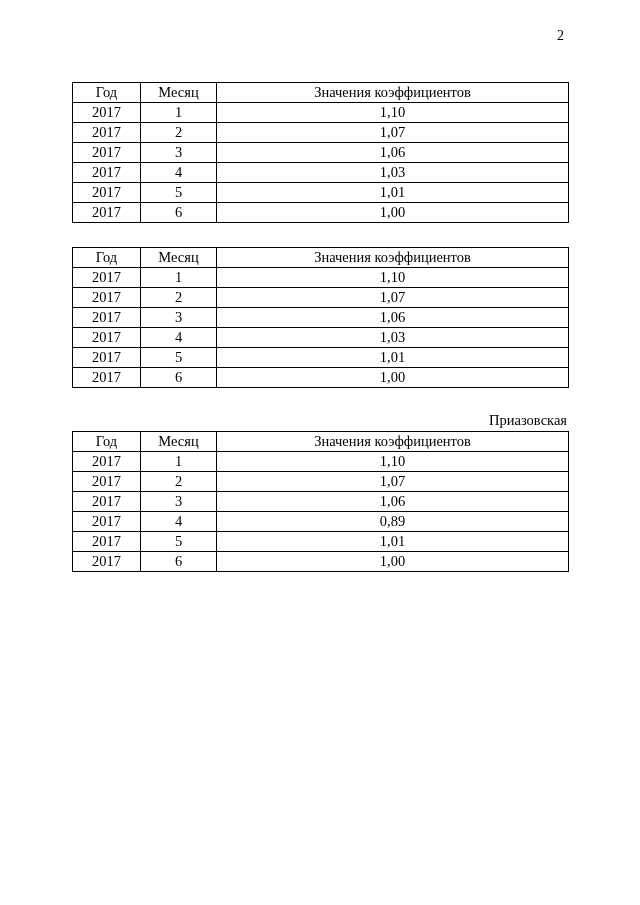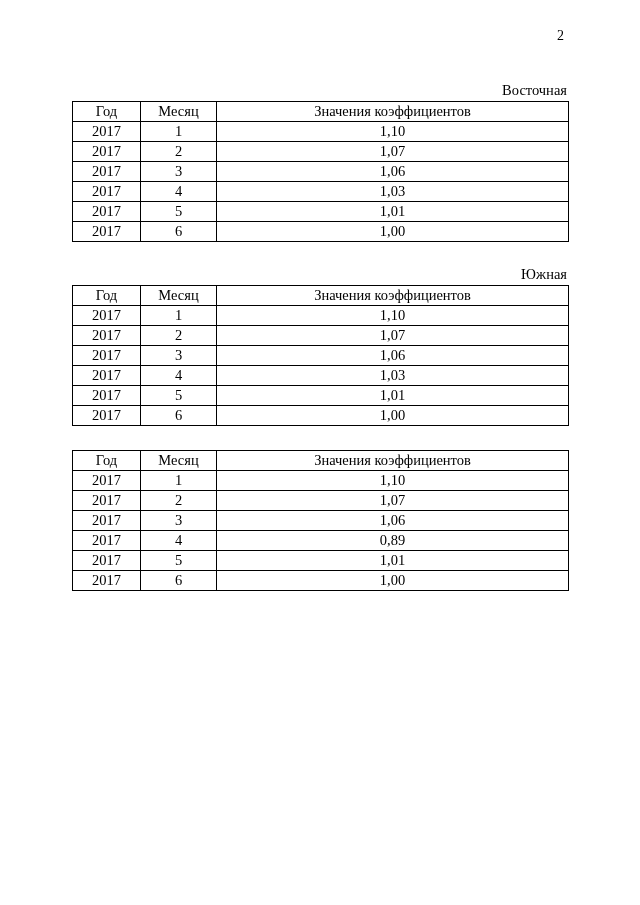--- a/index.html
+++ b/index.html
@@ -58,70 +58,20 @@
   col.col-month  { width: 76px; }
   col.col-values { width: auto; }
 </style>
 </head>
 <body>
 
 <div class="page">
   <div class="page-number">2</div>
   <div class="content" id="tables-container">
       <div class="table-block">
-        <div class="table-title">Восточная</div>
-        <table class="coef-table">
-          <colgroup>
-            <col class="col-year">
-            <col class="col-month">
-            <col class="col-values">
-          </colgroup>
-          <thead>
-            <tr>
-              <th>Год</th>
-              <th>Месяц</th>
-              <th>Значения коэффициентов</th>
-            </tr>
-          </thead>
-          <tbody>
-            <tr>
-              <td>2017</td>
-              <td>1</td>
-              <td>1,10</td>
-            </tr>
-            <tr>
-              <td>2017</td>
-              <td>2</td>
-              <td>1,07</td>
-            </tr>
-            <tr>
-              <td>2017</td>
-              <td>3</td>
-              <td>1,06</td>
-            </tr>
-            <tr>
-              <td>2017</td>
-              <td>4</td>
-              <td>1,03</td>
-            </tr>
-            <tr>
-              <td>2017</td>
-              <td>5</td>
-              <td>1,01</td>
-            </tr>
-            <tr>
-              <td>2017</td>
-              <td>6</td>
-              <td>1,00</td>
-            </tr>
-          </tbody>
-        </table>
-      </div>
-      <div class="table-block">
-        <div class="table-title">Южная</div>
         <table class="coef-table">
           <colgroup>
             <col class="col-year">
             <col class="col-month">
             <col class="col-values">
           </colgroup>
           <thead>
             <tr>
               <th>Год</th>
               <th>Месяц</th>
@@ -188,20 +138,69 @@
               <td>1,07</td>
             </tr>
             <tr>
               <td>2017</td>
               <td>3</td>
               <td>1,06</td>
             </tr>
             <tr>
               <td>2017</td>
               <td>4</td>
+              <td>1,03</td>
+            </tr>
+            <tr>
+              <td>2017</td>
+              <td>5</td>
+              <td>1,01</td>
+            </tr>
+            <tr>
+              <td>2017</td>
+              <td>6</td>
+              <td>1,00</td>
+            </tr>
+          </tbody>
+        </table>
+      </div>
+      <div class="table-block">
+        <div class="table-title">Приазовская</div>
+        <table class="coef-table">
+          <colgroup>
+            <col class="col-year">
+            <col class="col-month">
+            <col class="col-values">
+          </colgroup>
+          <thead>
+            <tr>
+              <th>Год</th>
+              <th>Месяц</th>
+              <th>Значения коэффициентов</th>
+            </tr>
+          </thead>
+          <tbody>
+            <tr>
+              <td>2017</td>
+              <td>1</td>
+              <td>1,10</td>
+            </tr>
+            <tr>
+              <td>2017</td>
+              <td>2</td>
+              <td>1,07</td>
+            </tr>
+            <tr>
+              <td>2017</td>
+              <td>3</td>
+              <td>1,06</td>
+            </tr>
+            <tr>
+              <td>2017</td>
+              <td>4</td>
               <td>0,89</td>
             </tr>
             <tr>
               <td>2017</td>
               <td>5</td>
               <td>1,01</td>
             </tr>
             <tr>
               <td>2017</td>
               <td>6</td>

